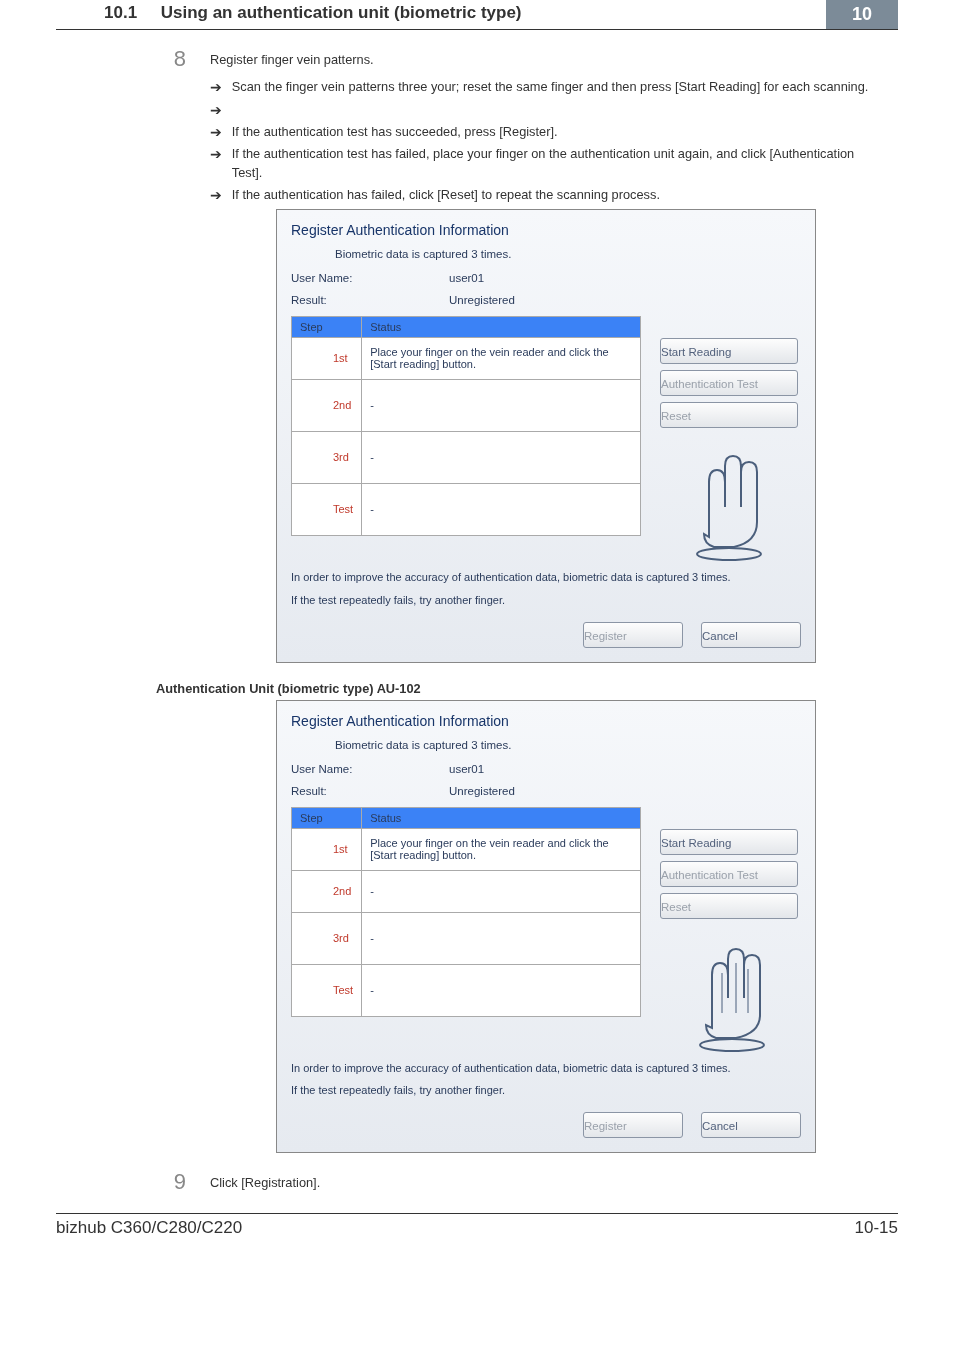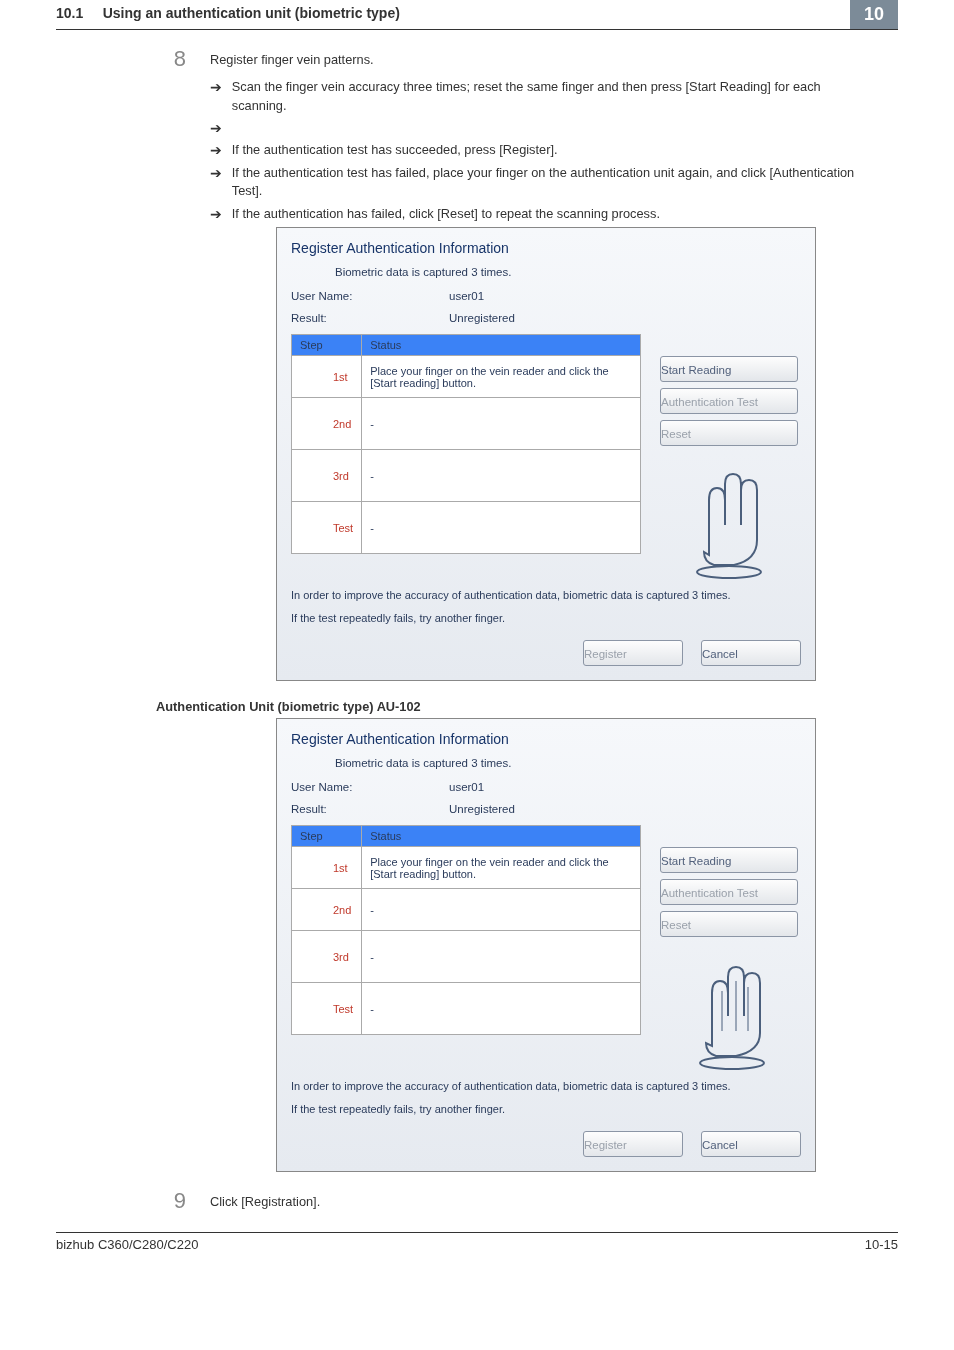--- a/index.html
+++ b/index.html
@@ -15,25 +15,25 @@
 
   
   .hdr {
     display: flex;
     justify-content: space-between;
     align-items: center;
     border-bottom: 1px solid #333;
     margin: 0 56px 6px 56px;
     font-weight: bold;
   }
-  .hdr-left { font-size: 14px; padding-bottom: 4px; }
+  .hdr-left { font-size: 17px; padding-bottom: 4px; margin-left: 48px; }
   .hdr-right {
     background: #7c8b98;
     color: #fff;
-    padding: 4px 14px;
+    padding: 4px 26px;
     font-size: 18px;
     font-weight: bold;
   }
 
   
   .body { margin: 18px 80px 0 156px; }
   .step-row { display: flex; align-items: flex-start; gap: 24px; margin-bottom: 8px; }
   .step-num {
     width: 30px;
     text-align: right;
@@ -109,21 +109,21 @@
   .dlg-footer { display: flex; justify-content: flex-end; gap: 18px; margin-top: 14px; }
   .dlg-footer .dlg-btn { width: 100px; }
 
   
   .pg-footer {
     display: flex;
     justify-content: space-between;
     border-top: 1px solid #333;
     margin: 20px 56px 0 56px;
     padding-top: 4px;
-    font-size: 13px;
+    font-size: 17px;
     color: #333;
     text-align: center;
   }
 
 </style>
 </head>
 <body>
 
 <div class="page">
 
@@ -138,21 +138,21 @@
   <div class="body">
 
     <div class="step-row">
       <div class="step-num">8</div>
       <div class="step-txt">Register finger vein patterns.</div>
     </div>
 
     <div class="bullets">
       <div class="bl">
           <span class="arrow">➔</span>
-          <span>Scan the finger vein accuracy three times; reset the same finger and then press [Start Reading] for each scanning.</span>
+          <span>Scan the finger vein patterns three your; reset the same finger and then press [Start Reading] for each scanning.</span>
         </div>
       <div class="bl">
           <span class="arrow">➔</span>
         </div>
       <div class="bl">
           <span class="arrow">➔</span>
           <span>If the authentication test has succeeded, press [Register].</span>
         </div>
       <div class="bl">
           <span class="arrow">➔</span>

